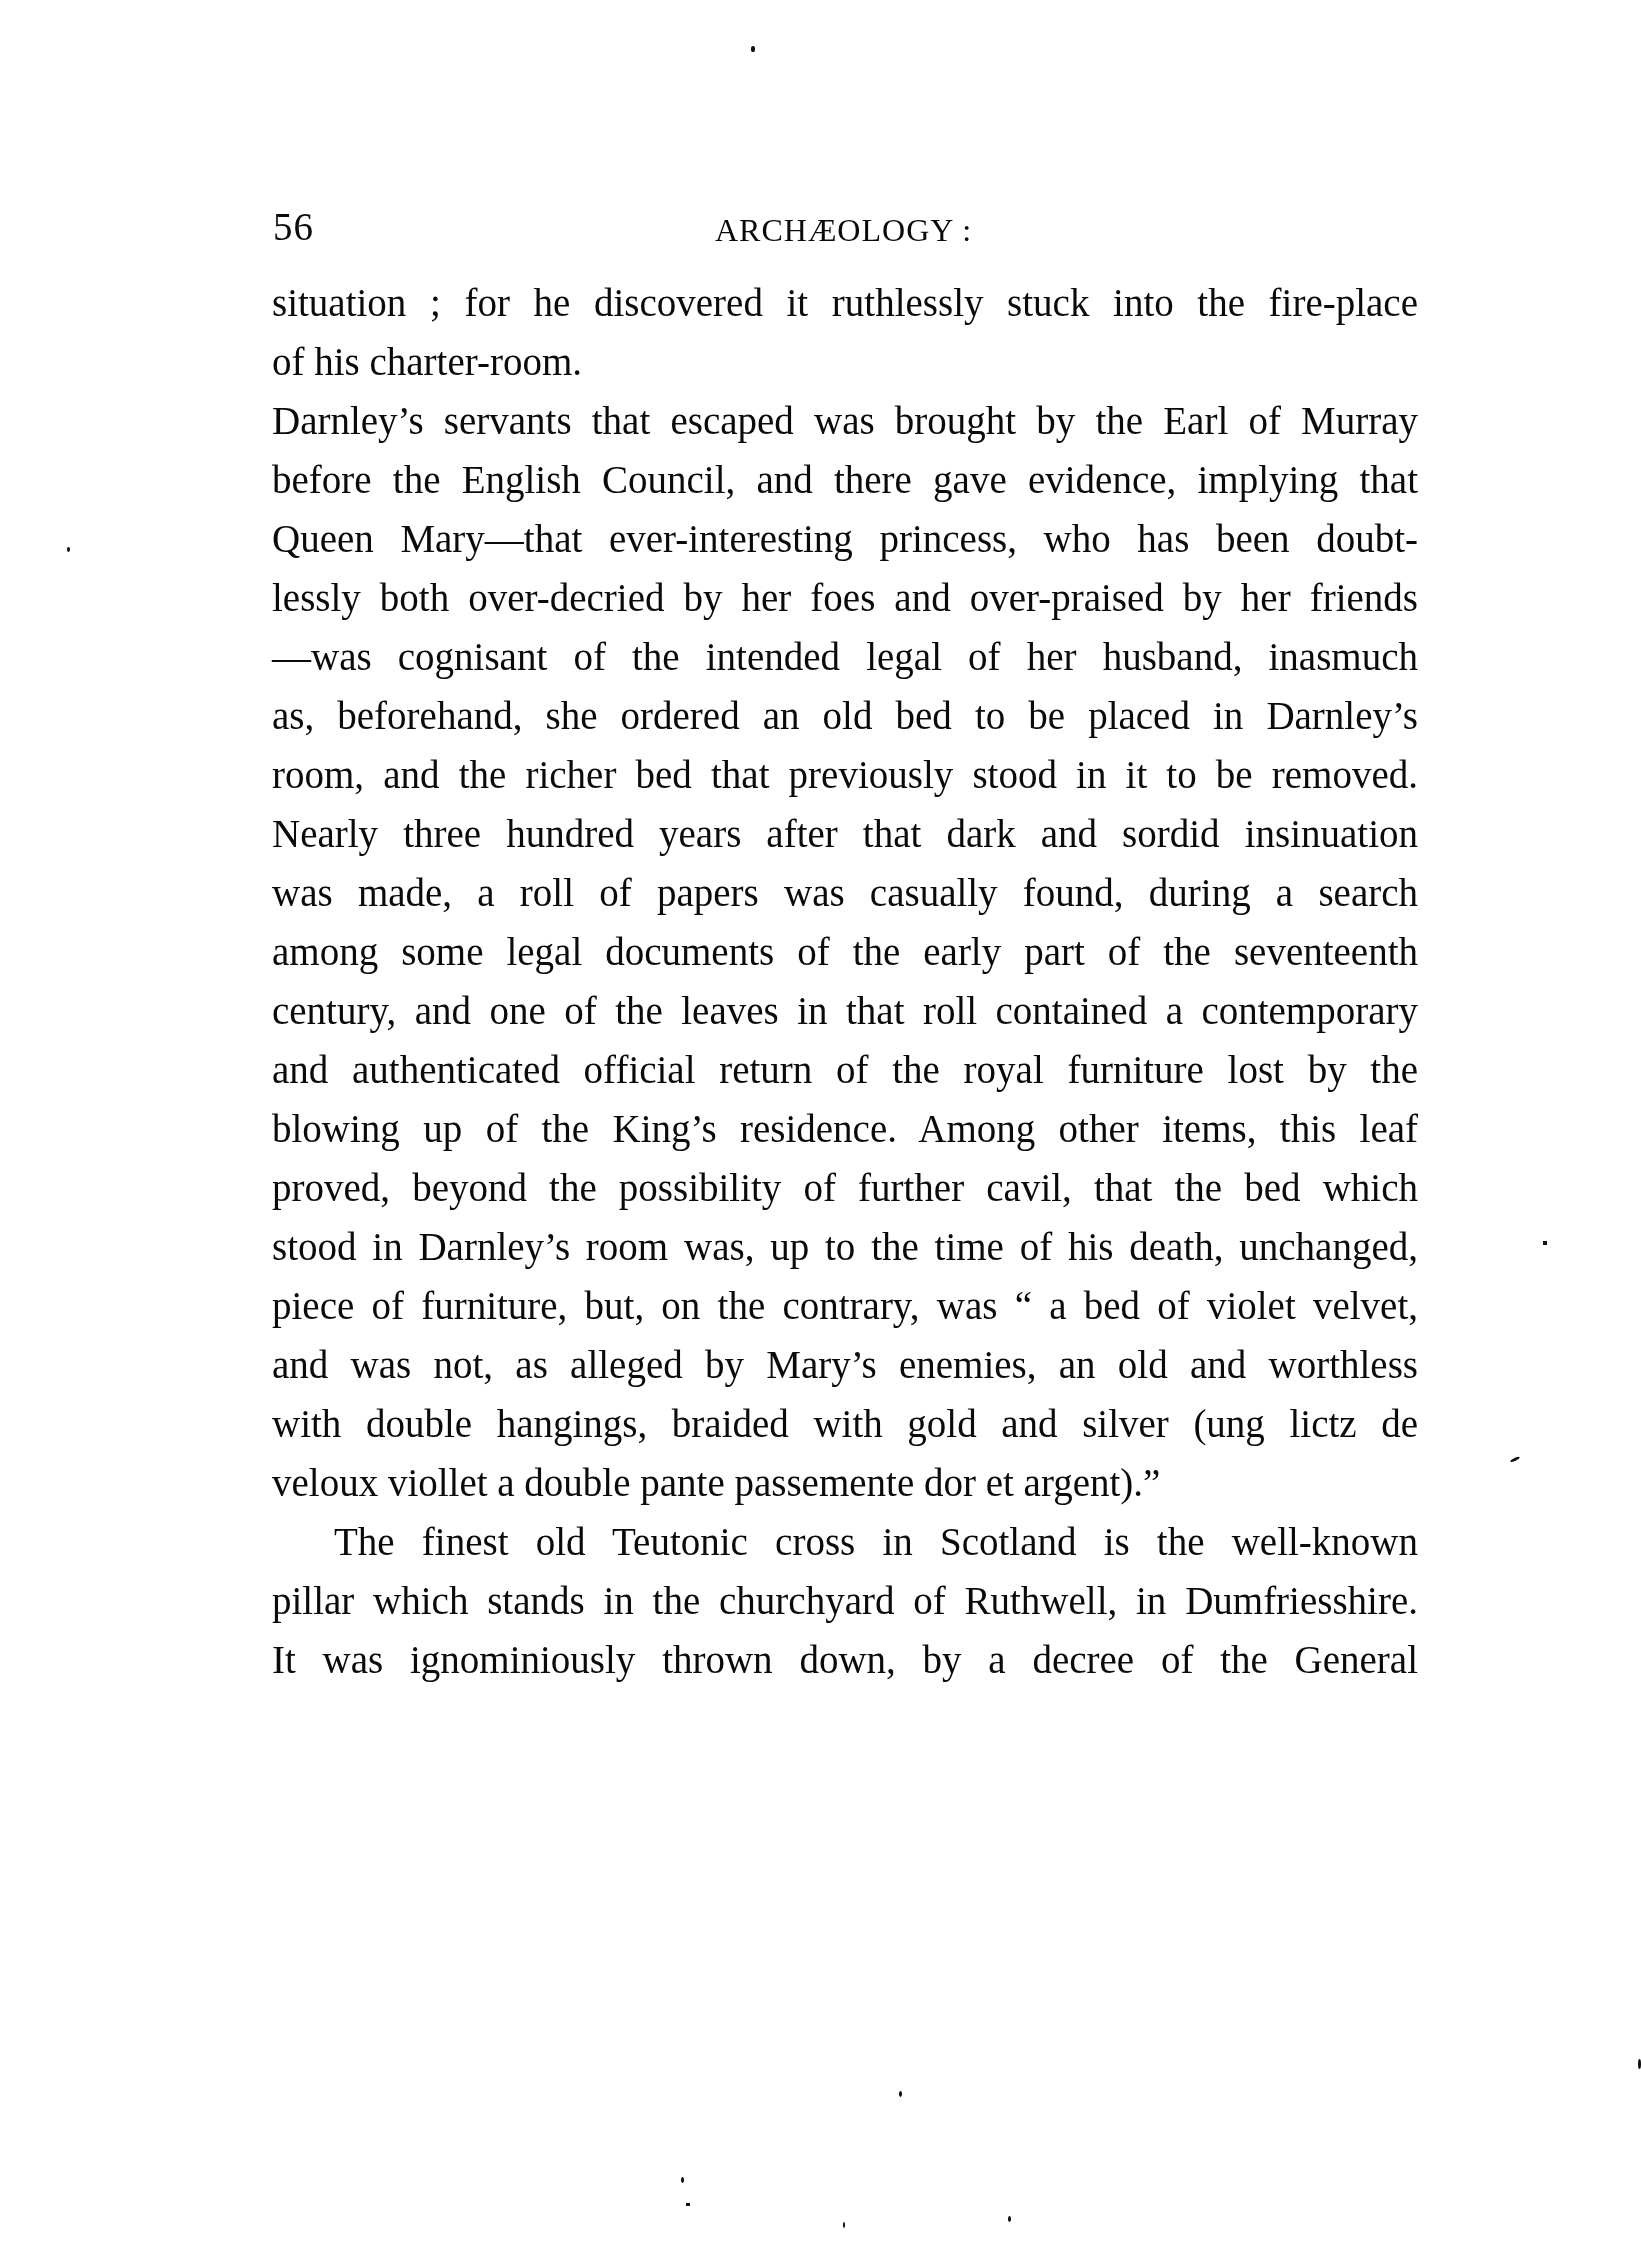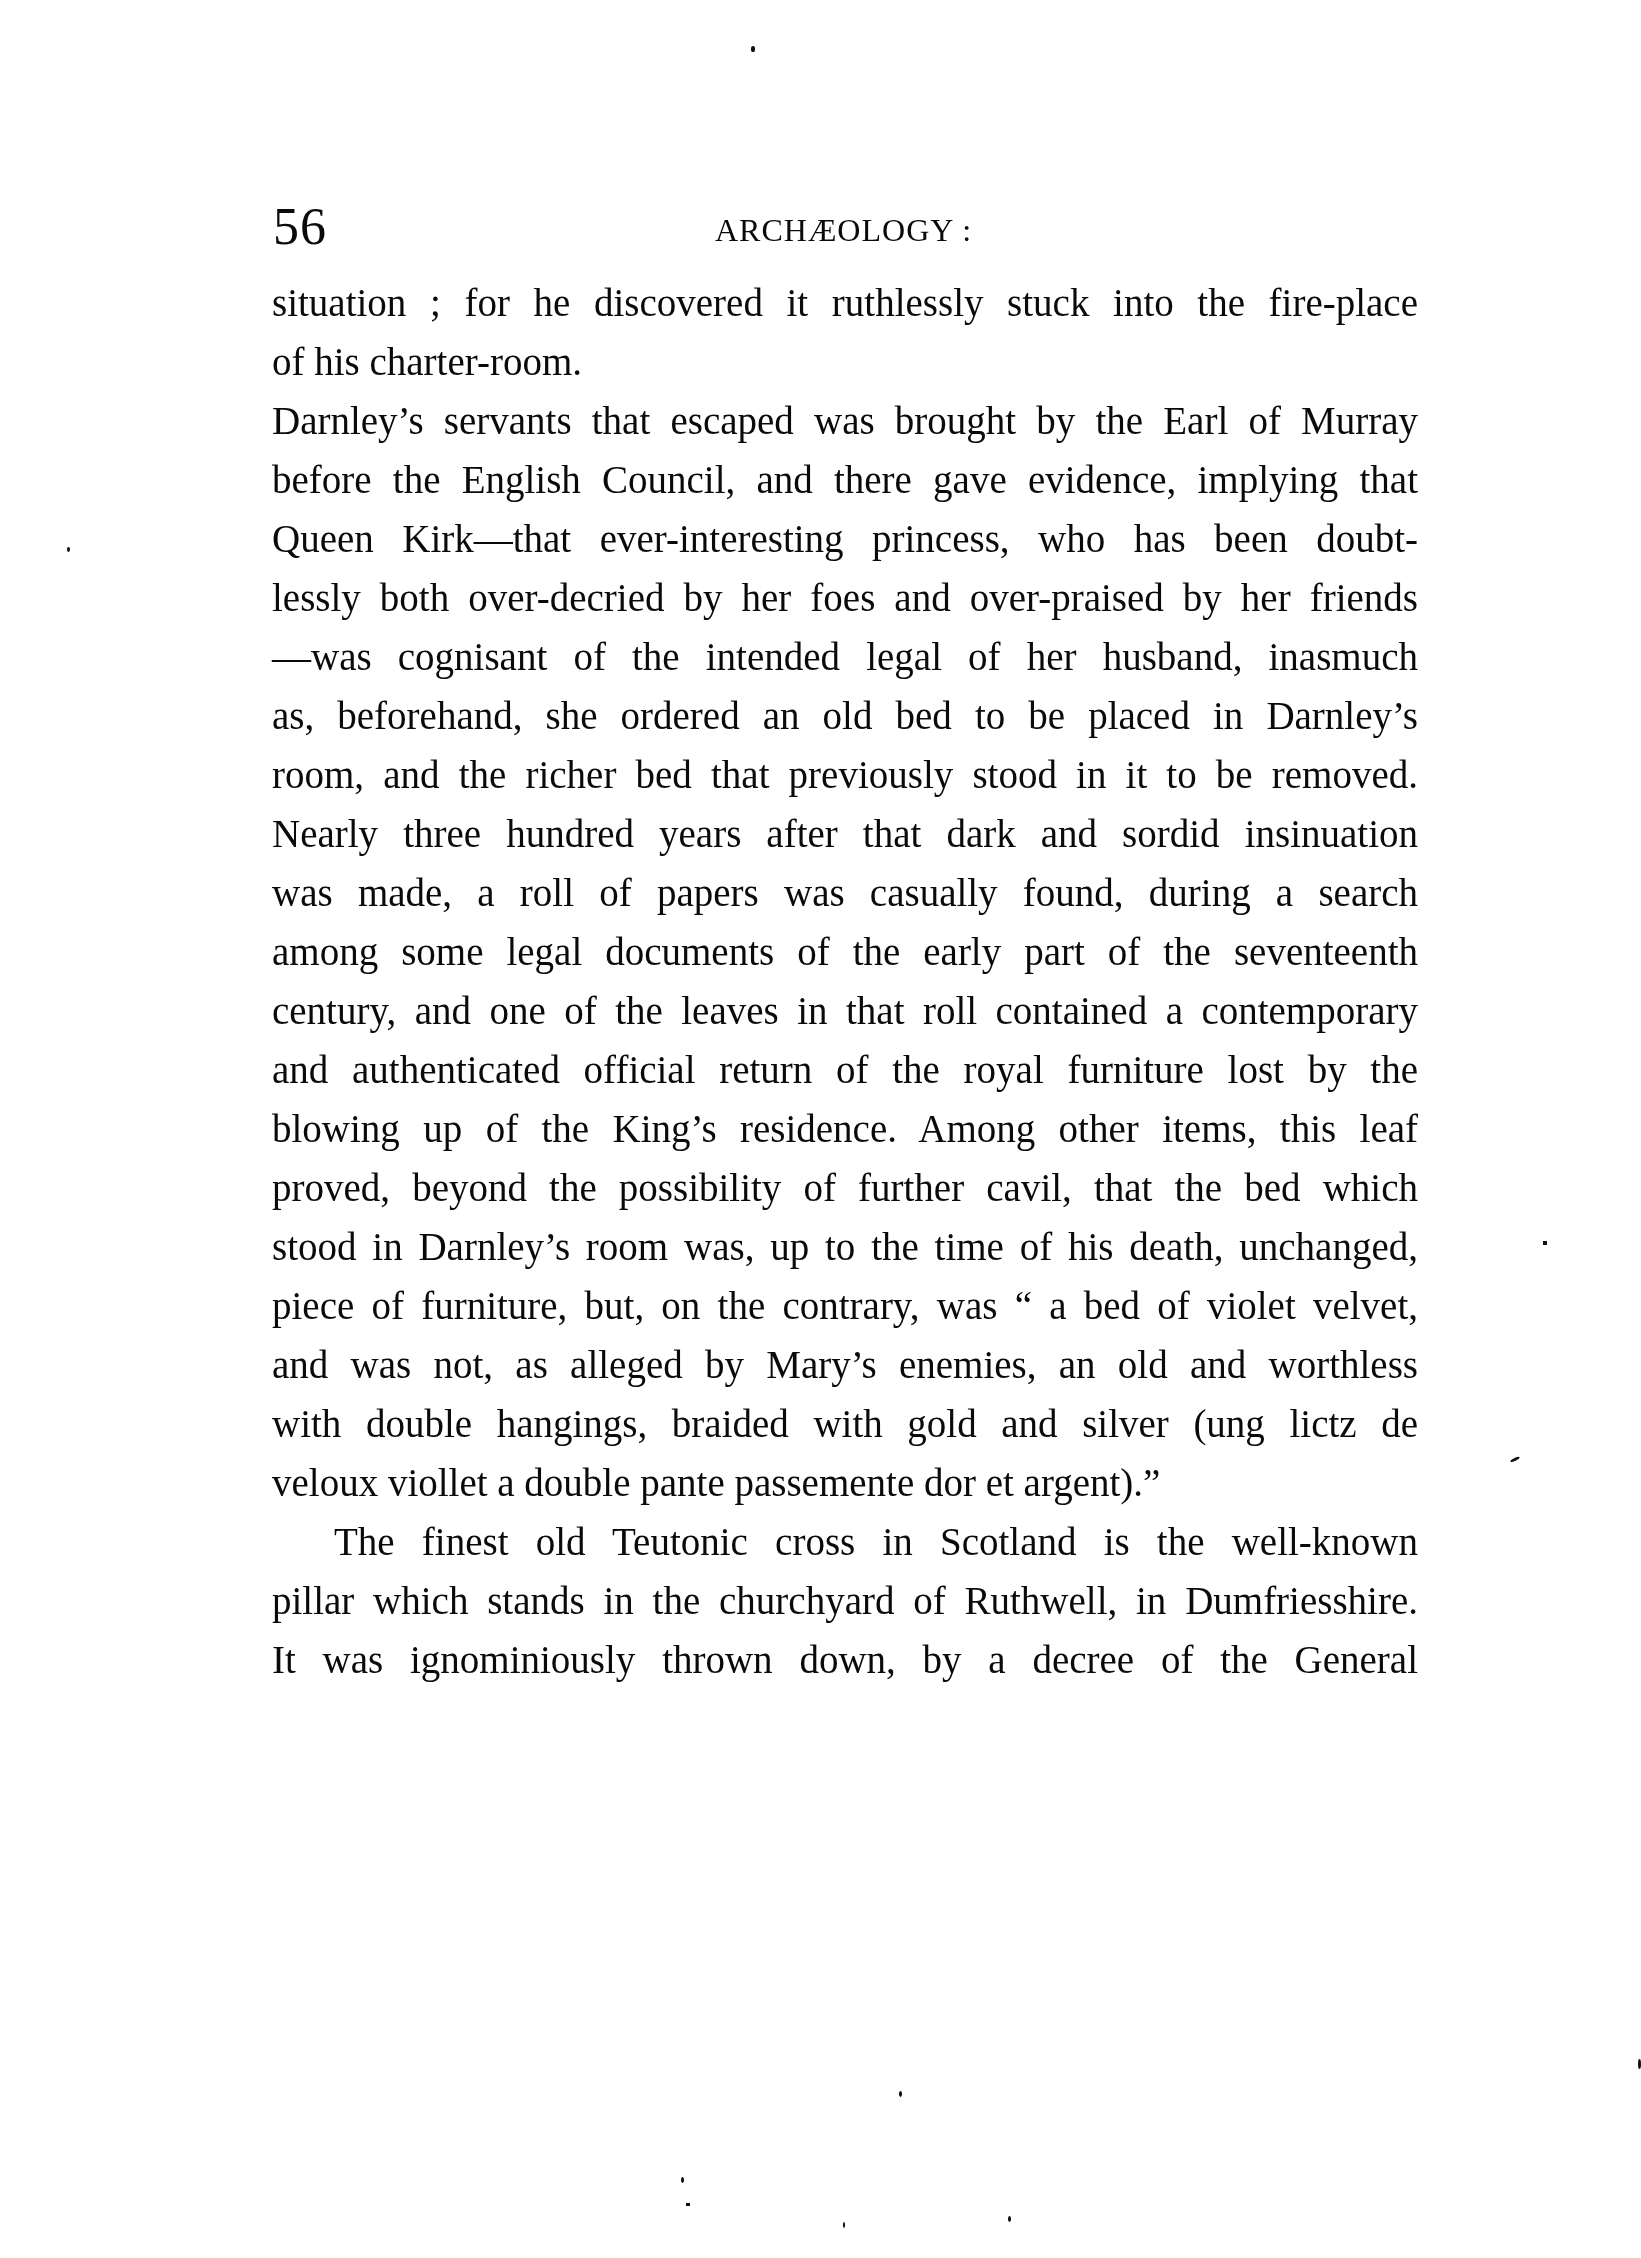--- a/index.html
+++ b/index.html
@@ -1,17 +1,17 @@
 <!DOCTYPE html>
 <html><head>
 <meta charset="utf-8">
 <style>
   html, body { margin: 0; padding: 0; background: #ffffff; }
   body { width: 1641px; height: 2259px; position: relative; overflow: hidden; color: #0a0a0a; font-family: "Liberation Serif", "DejaVu Serif", serif; }
-  .page-number { position: absolute; left: 273px; top: 197px; font-size: 52px; line-height: 59px; letter-spacing: 1px; }
+  .page-number { position: absolute; left: 273px; top: 197px; font-size: 39px; line-height: 59px; letter-spacing: 1px; }
   .running-head { position: absolute; left: 715px; top: 201px; font-size: 32px; line-height: 59px; letter-spacing: 1px; text-align: right; }
   .body-text { position: absolute; left: 272px; top: 273px; width: 1146px; font-size: 39px; line-height: 59px; }
   .line { display: block; height: 59px; white-space: nowrap; text-align: justify; text-align-last: justify; }
   .line.indent { padding-left: 62px; }
   .line.last { text-align-last: left; }
   .speck { position: absolute; background: #111; border-radius: 50%; }
 </style>
 </head>
 <body>
 
@@ -22,21 +22,21 @@
 
   <div>
     <span class="line">situation ; for he discovered it ruthlessly stuck into the fire-place</span>
     <span class="line last">of his charter-room.</span>
   </div>
 
 
   <div>
     <span class="line">Darnley’s servants that escaped was brought by the Earl of Murray</span>
     <span class="line">before the English Council, and there gave evidence, implying that</span>
-    <span class="line">Queen Kirk—that ever-interesting princess, who has been doubt-</span>
+    <span class="line">Queen Mary—that ever-interesting princess, who has been doubt-</span>
     <span class="line">lessly both over-decried by her foes and over-praised by her friends</span>
     <span class="line">—was cognisant of the intended legal of her husband, inasmuch</span>
     <span class="line">as, beforehand, she ordered an old bed to be placed in Darnley’s</span>
     <span class="line">room, and the richer bed that previously stood in it to be removed.</span>
     <span class="line">Nearly three hundred years after that dark and sordid insinuation</span>
     <span class="line">was made, a roll of papers was casually found, during a search</span>
     <span class="line">among some legal documents of the early part of the seventeenth</span>
     <span class="line">century, and one of the leaves in that roll contained a contemporary</span>
     <span class="line">and authenticated official return of the royal furniture lost by the</span>
     <span class="line">blowing up of the King’s residence.  Among other items, this leaf</span>

